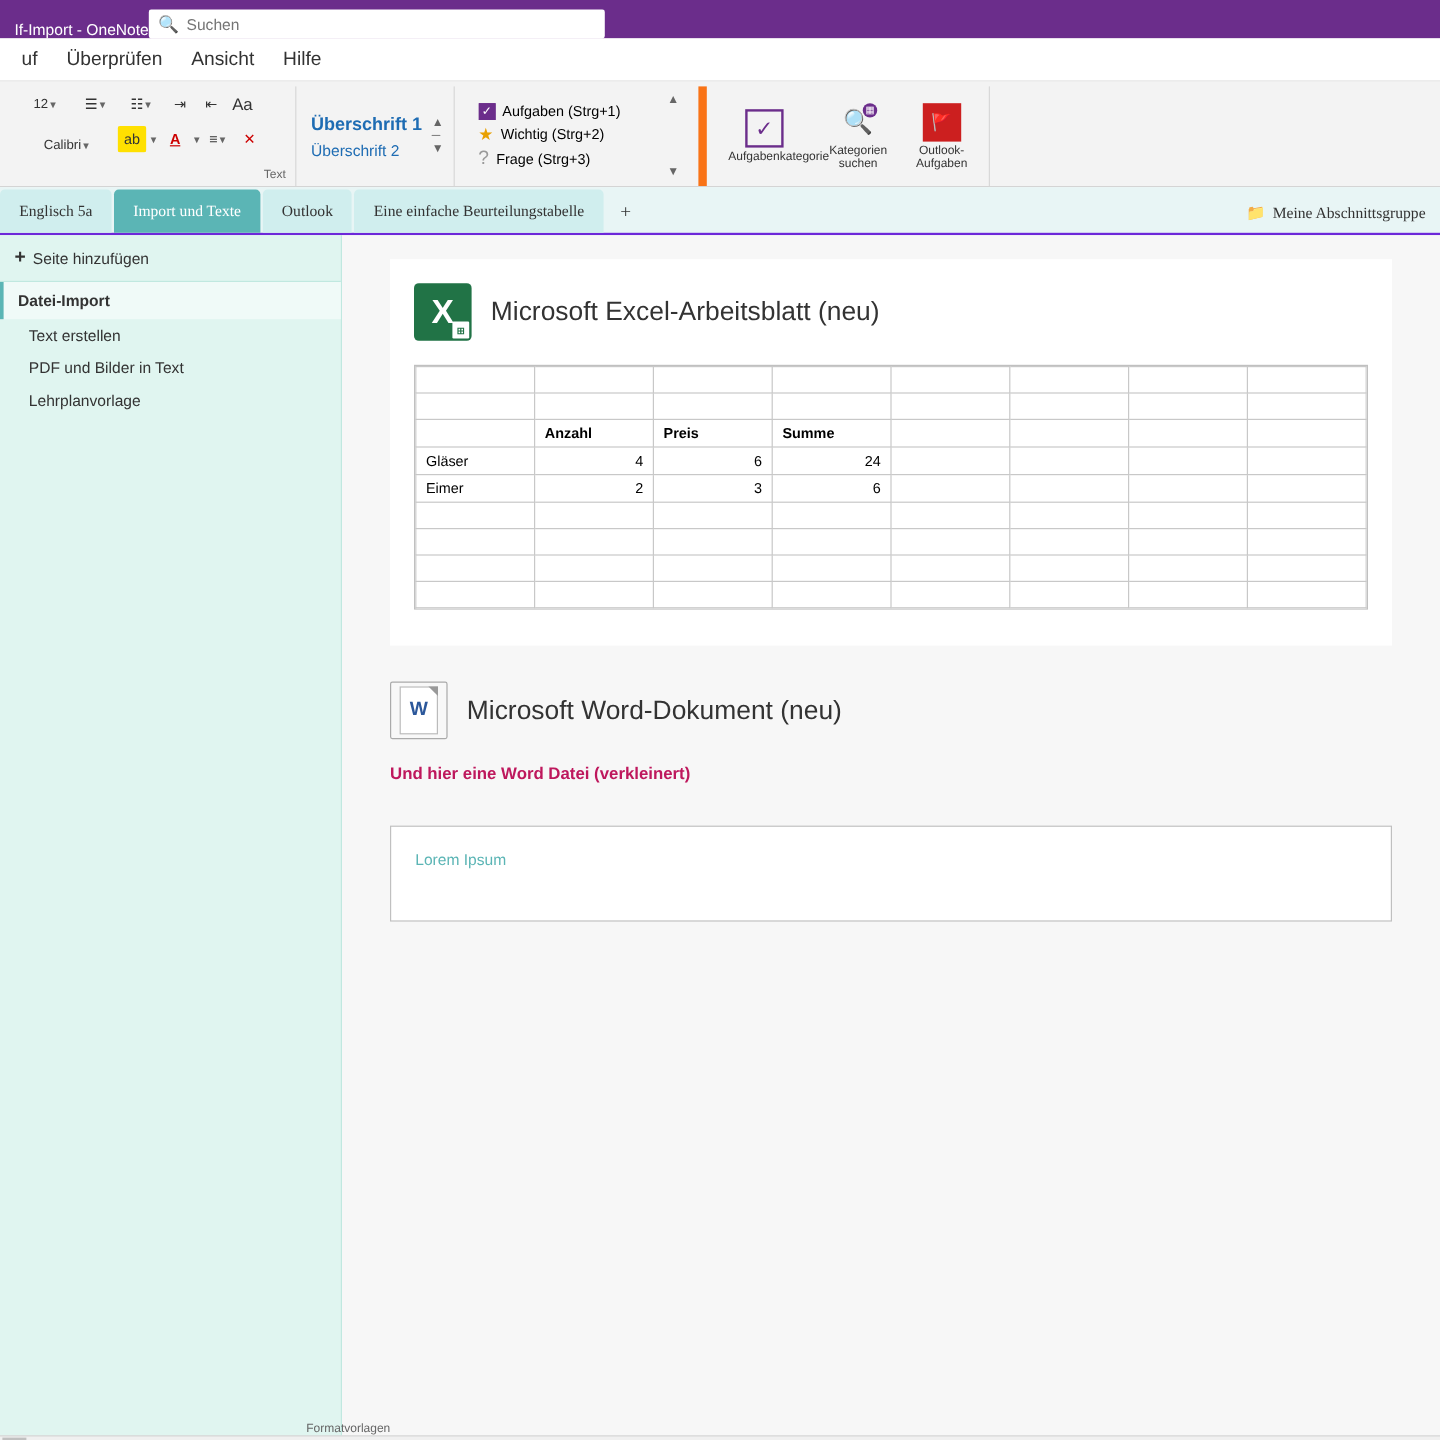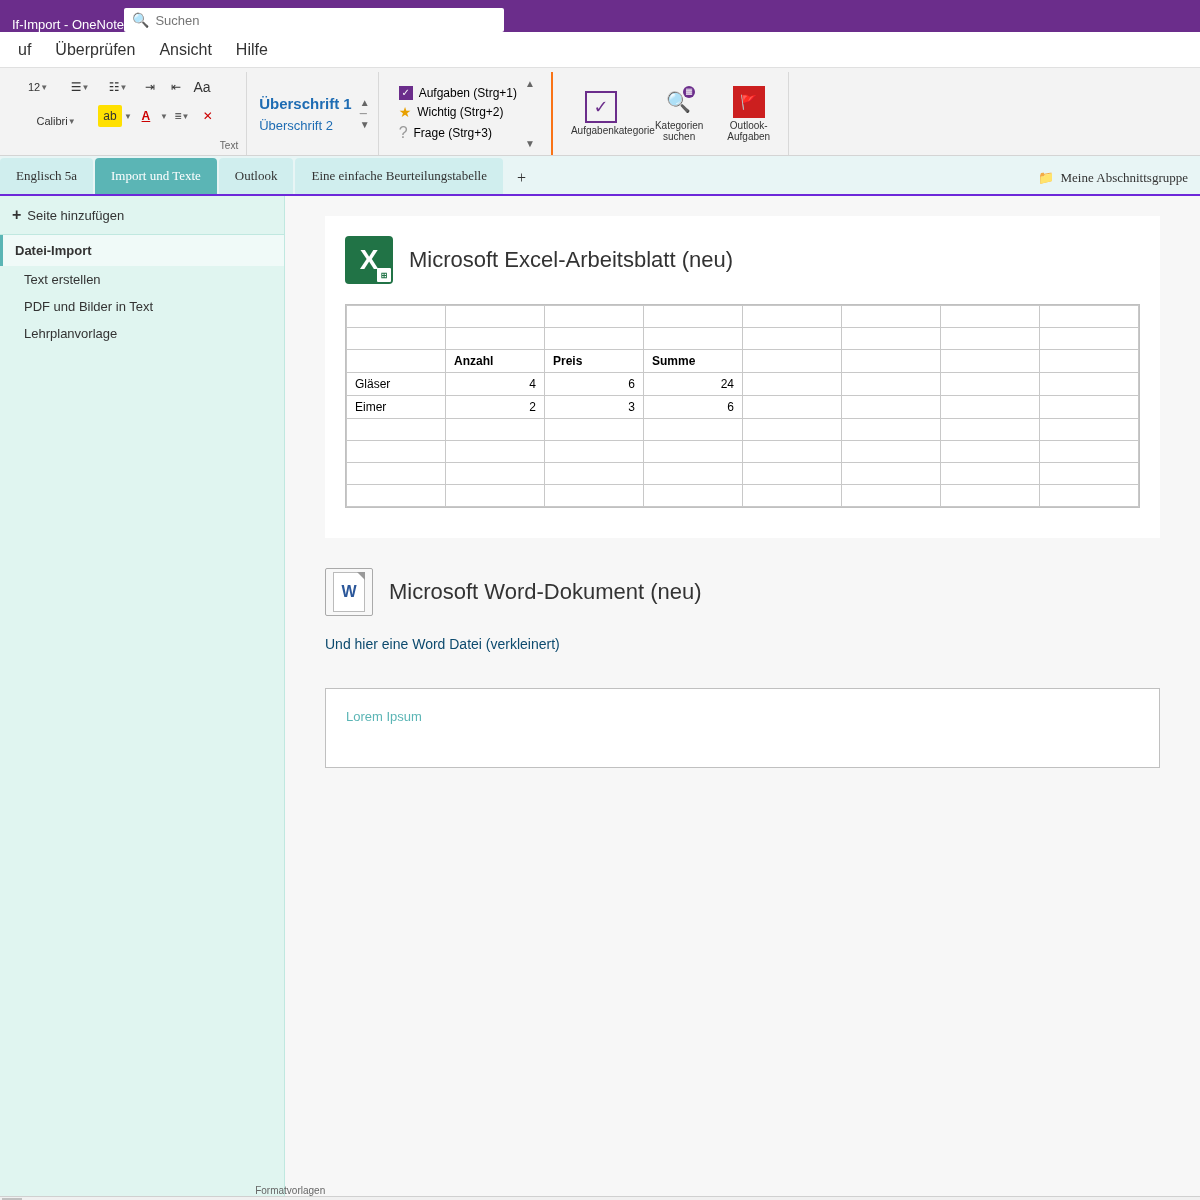--- a/index.html
+++ b/index.html
@@ -105,21 +105,22 @@
       font-size: 10px;
       color: #666;
       cursor: pointer;
     }
 
     
     .kategorien-section {
       display: flex;
       align-items: stretch;
       padding: 4px 16px;
-      border-right: 2px solid #f97316;
+      border-right: 7px solid #f97316;
+      gap: 31px;
     }
     .kat-list {
       display: flex;
       flex-direction: column;
       gap: 2px;
       justify-content: center;
     }
     .kat-item {
       display: flex;
       align-items: center;
@@ -303,22 +304,22 @@
       font-weight: 600;
     }
     .excel-table td.num-cell {
       text-align: right;
     }
 
     
     .word-section { margin-top: 20px; }
     .word-caption {
       font-size: 14px;
-      font-weight: 400;
-      color: #0c4a6e;
+      font-weight: 700;
+      color: #be185d;
       margin: 16px 0 12px 0;
     }
     .word-embed {
       border: 1px solid #c0c0c0;
       background: white;
       padding: 20px;
       min-height: 80px;
       display: flex;
       align-items: flex-start;
       margin-top: 36px;

